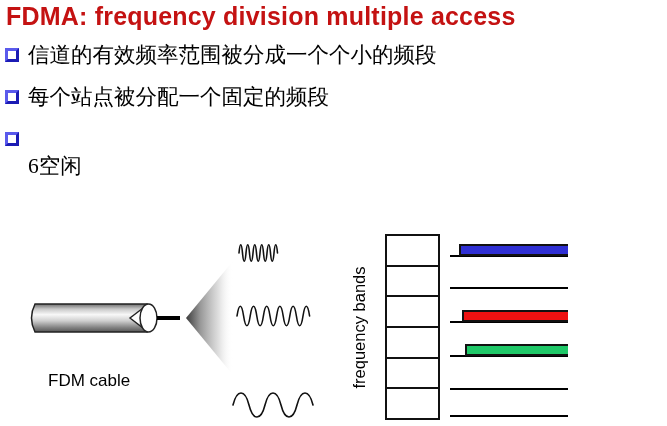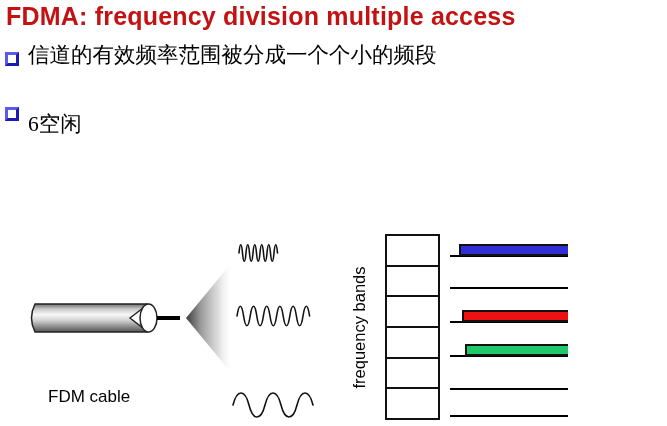--- a/index.html
+++ b/index.html
@@ -18,40 +18,40 @@
     color: #c41212;
     letter-spacing: 0.2px;
     white-space: nowrap;
   }
 
   
   .bullets {
     position: absolute; left: 5px; top: 42px; width: 655px;
   }
   .bullet-item {
-    display: flex; align-items: center;
+    display: flex; align-items: flex-start;
     margin-bottom: 15px;
   }
   .bullet-marker {
     flex: 0 0 auto;
     width: 8px; height: 8px;
     margin: 6px 9px 0 0;
     background: #ffffff;
     border: 3px solid #2d2dd8;
     border-color: #5a5aec #1b1bb4 #1b1bb4 #5a5aec;
   }
   .bullet-text {
     font-family: "Liberation Serif", "DejaVu Serif", serif;
     font-size: 21.5px; line-height: 27px; color: #000;
   }
 
   
   .cable-label {
     position: absolute; left: 48px; top: 371px;
-    font-size: 17px; color: #000; margin-top: 16px;
+    font-size: 17px; color: #000;
   }
   .fig-svg { position: absolute; left: 0; top: 228px; }
 
   
   .freq-axis-label {
     position: absolute; left: 346px; top: 234px;
     width: 26px; height: 186px;
     display: flex; align-items: center; justify-content: center;
   }
   .freq-axis-label span {
@@ -94,20 +94,26 @@
 
 <div class="slide">
 
   <div class="title">FDMA: frequency division multiple access</div>
 
   <div class="bullets">
     <div class="bullet-item">
       <div class="bullet-marker"></div>
       <div class="bullet-text">
         <span>信道的有效频率范围被分成一个个小的频段</span>
+      </div>
+    </div>
+    <div class="bullet-item">
+      <div class="bullet-marker"></div>
+      <div class="bullet-text">
+        <span>每个站点被分配一个固定的频段</span>
       </div>
     </div>
     <div class="bullet-item">
       <div class="bullet-marker"></div>
       <div class="bullet-text">
         <br>
         <span>6空闲</span>
       </div>
     </div>
   </div>

